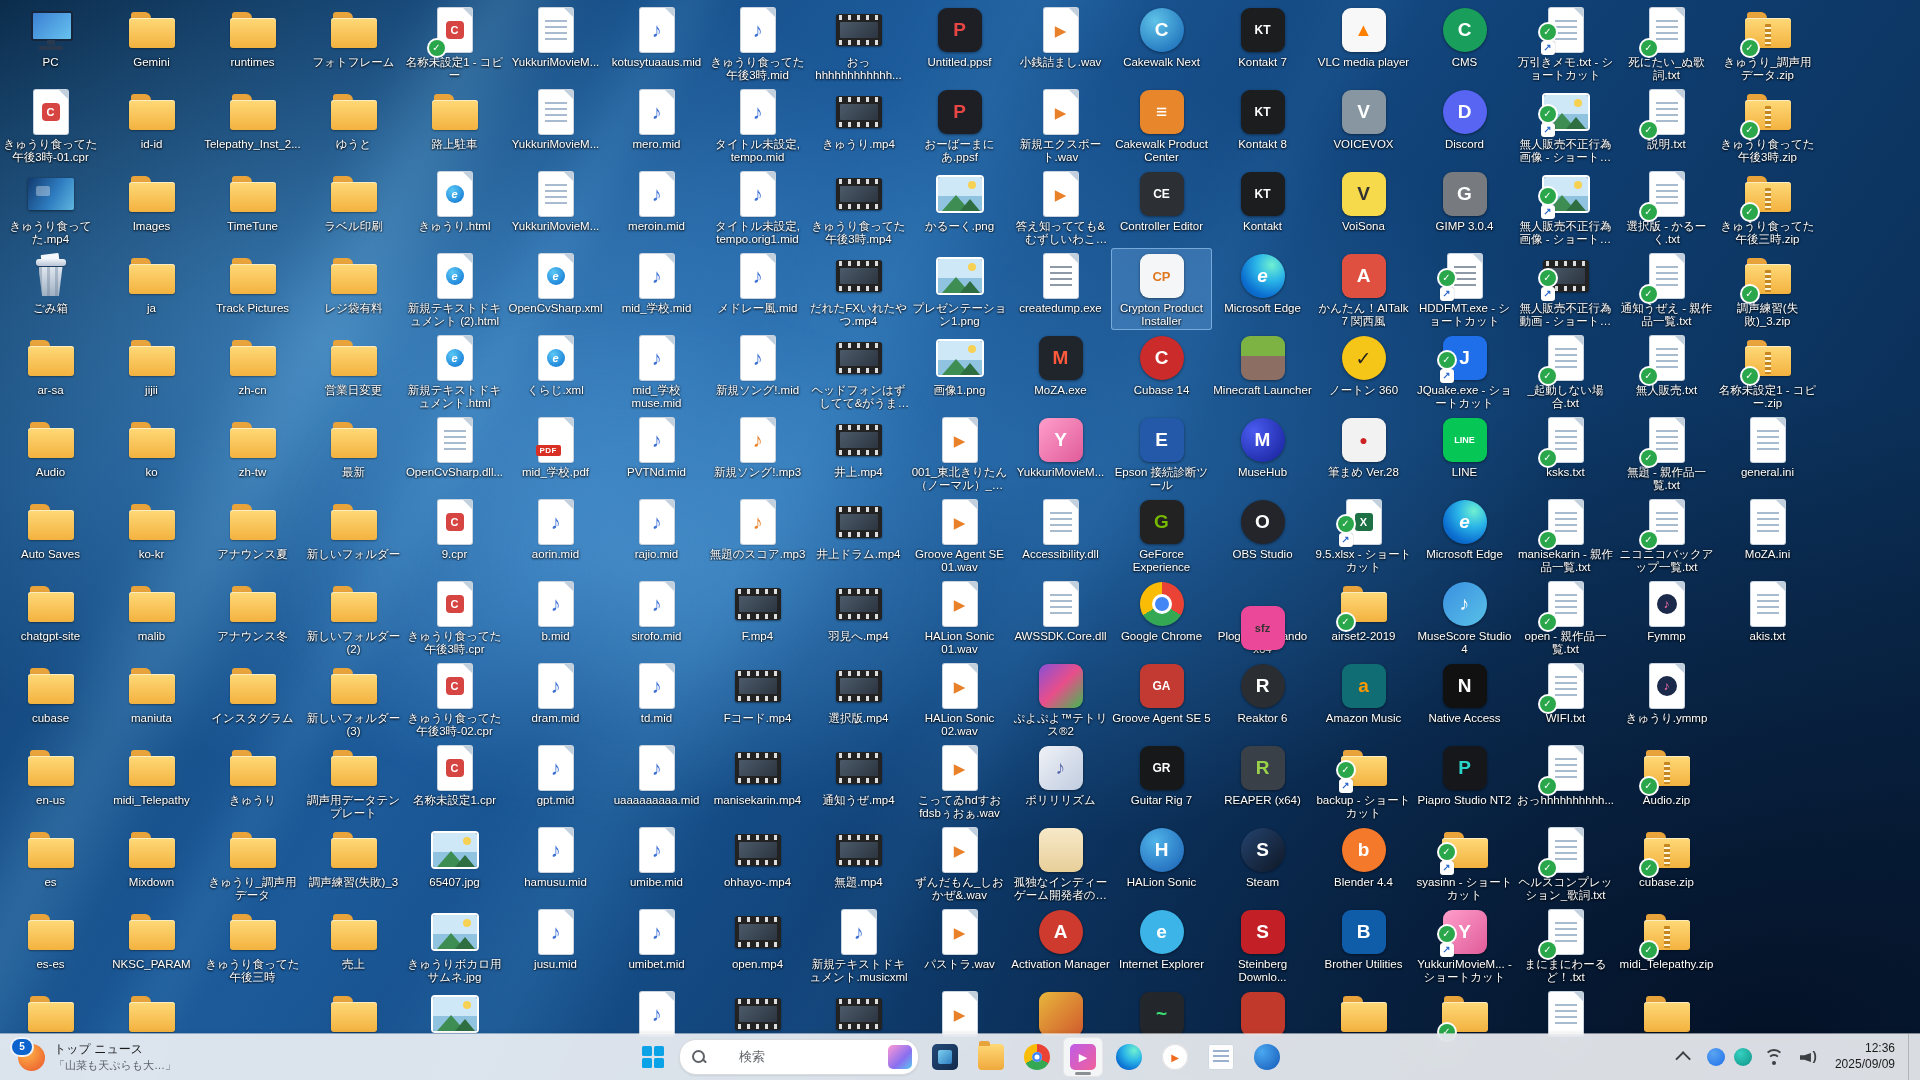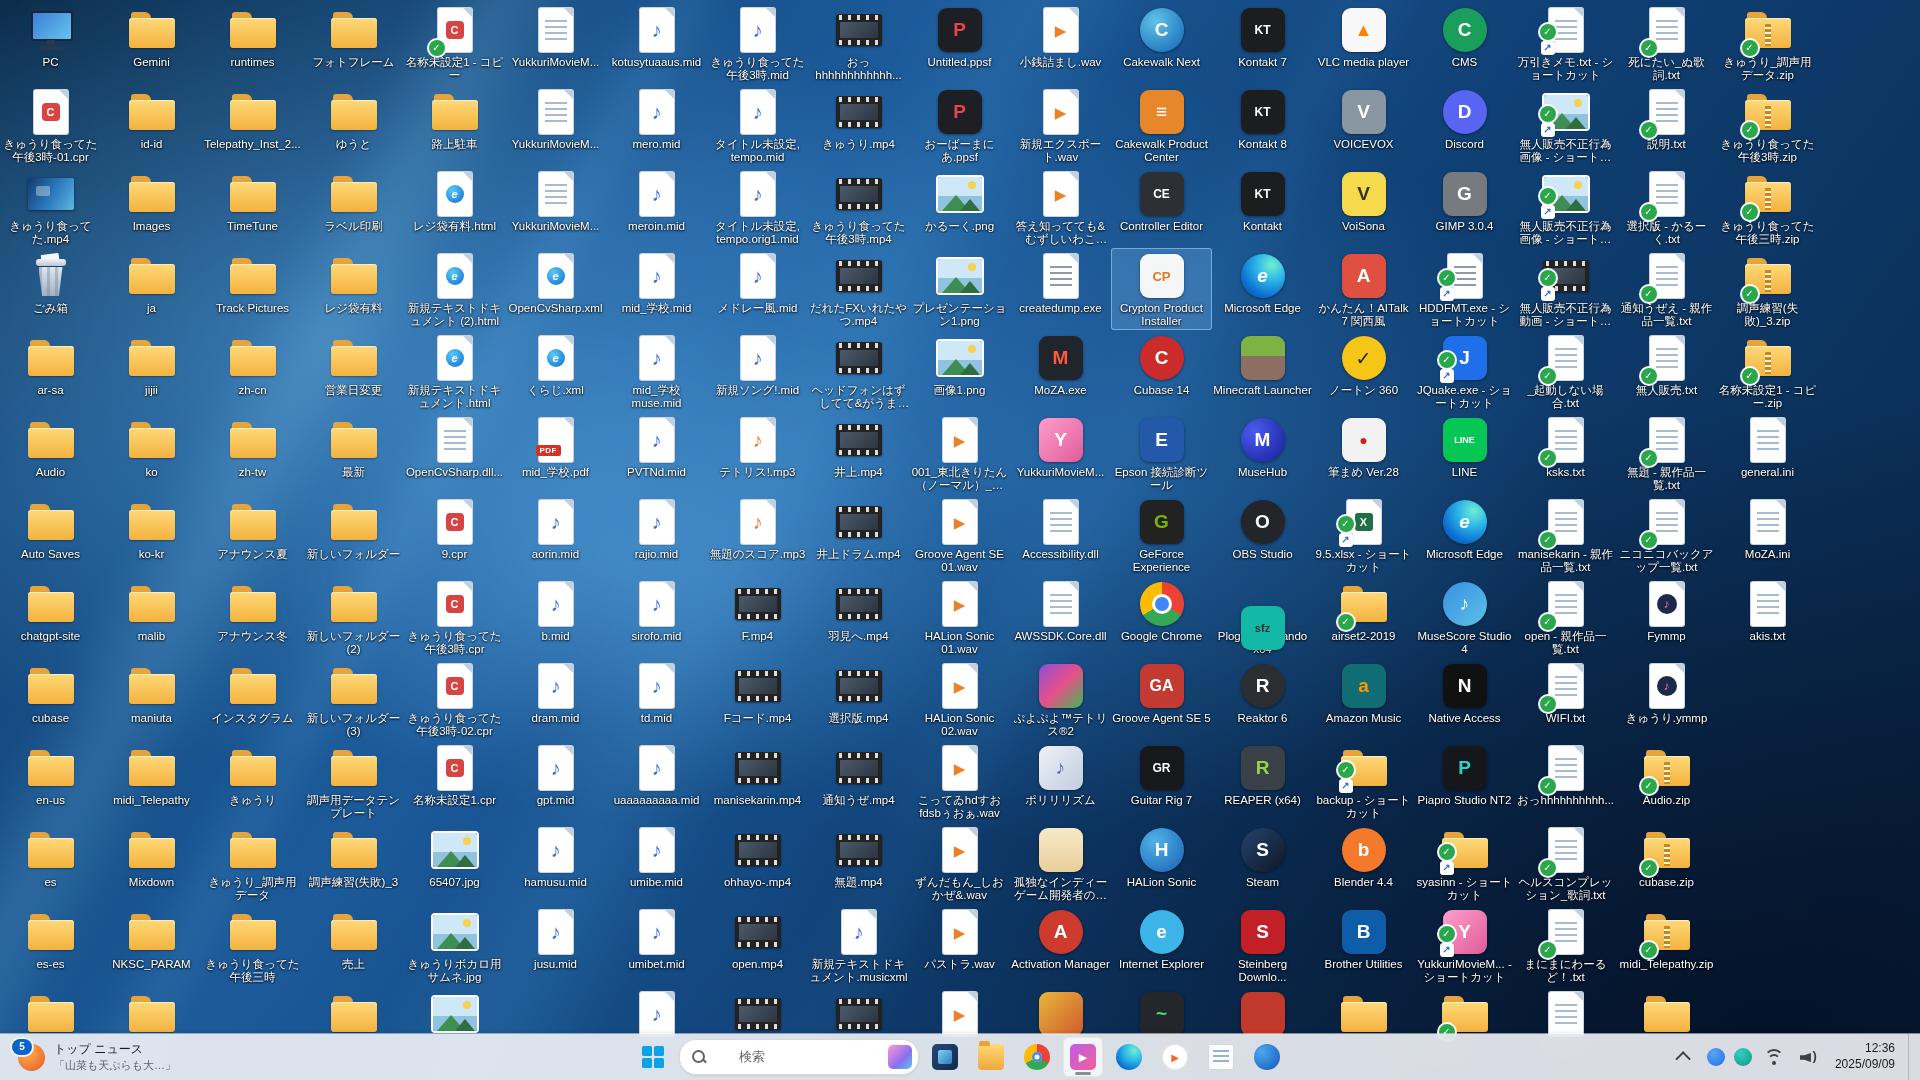--- a/index.html
+++ b/index.html
@@ -670,21 +670,21 @@
           </div>
         </div>
         <div class="label">路上駐車</div>
       </div>
       <div class="cell">
         <div class="ic">
           <div class="doc html">
             <span class="edot">e</span>
           </div>
         </div>
-        <div class="label">レジ袋有料.html</div>
+        <div class="label">きゅうり.html</div>
       </div>
       <div class="cell">
         <div class="ic">
           <div class="doc html">
             <span class="edot">e</span>
           </div>
         </div>
         <div class="label">新規テキストドキュメント (2).html</div>
       </div>
       <div class="cell">
@@ -999,21 +999,21 @@
           </div>
         </div>
         <div class="label">新規ソング!.mid</div>
       </div>
       <div class="cell">
         <div class="ic">
           <div class="doc mp3">
             <span class="dg" style="color:#e8812a">♪</span>
           </div>
         </div>
-        <div class="label">テトリス!.mp3</div>
+        <div class="label">新規ソング!.mp3</div>
       </div>
       <div class="cell">
         <div class="ic">
           <div class="doc mp3">
             <span class="dg" style="color:#e8812a">♪</span>
           </div>
         </div>
         <div class="label">無題のスコア.mp3</div>
       </div>
       <div class="cell">
@@ -1441,21 +1441,21 @@
         <div class="ic">
           <div class="chromeic">
             <i class="cdot"></i>
           </div>
         </div>
         <div class="label">Google Chrome</div>
       </div>
       <div class="cell">
         <div class="ic">
           <div class="app" style="background: rgb(194, 58, 50);">
-            <span style="font-size: 16px;">GA</span>
+            <span style="font-size: 12px;">GA</span>
           </div>
         </div>
         <div class="label">Groove Agent SE 5</div>
       </div>
       <div class="cell">
         <div class="ic">
           <div class="app" style="background: rgb(23, 24, 26);">
             <span style="font-size: 12px;">GR</span>
           </div>
         </div>
@@ -1536,21 +1536,21 @@
       <div class="cell">
         <div class="ic">
           <div class="app" style="background: rgb(35, 37, 42); border-radius: 50%;">
             <span>O</span>
           </div>
         </div>
         <div class="label">OBS Studio</div>
       </div>
       <div class="cell">
         <div class="ic">
-          <div class="app" style="background: #14b8a6; margin-top: 48px;">
+          <div class="app" style="background: #ec4899; margin-top: 48px;">
             <span style="color: rgb(51, 51, 51); font-size: 11px;">sfz</span>
           </div>
         </div>
         <div class="label">Plogue sforzando x64</div>
       </div>
       <div class="cell">
         <div class="ic">
           <div class="app" style="background: rgb(42, 45, 49); border-radius: 50%;">
             <span>R</span>
           </div>

